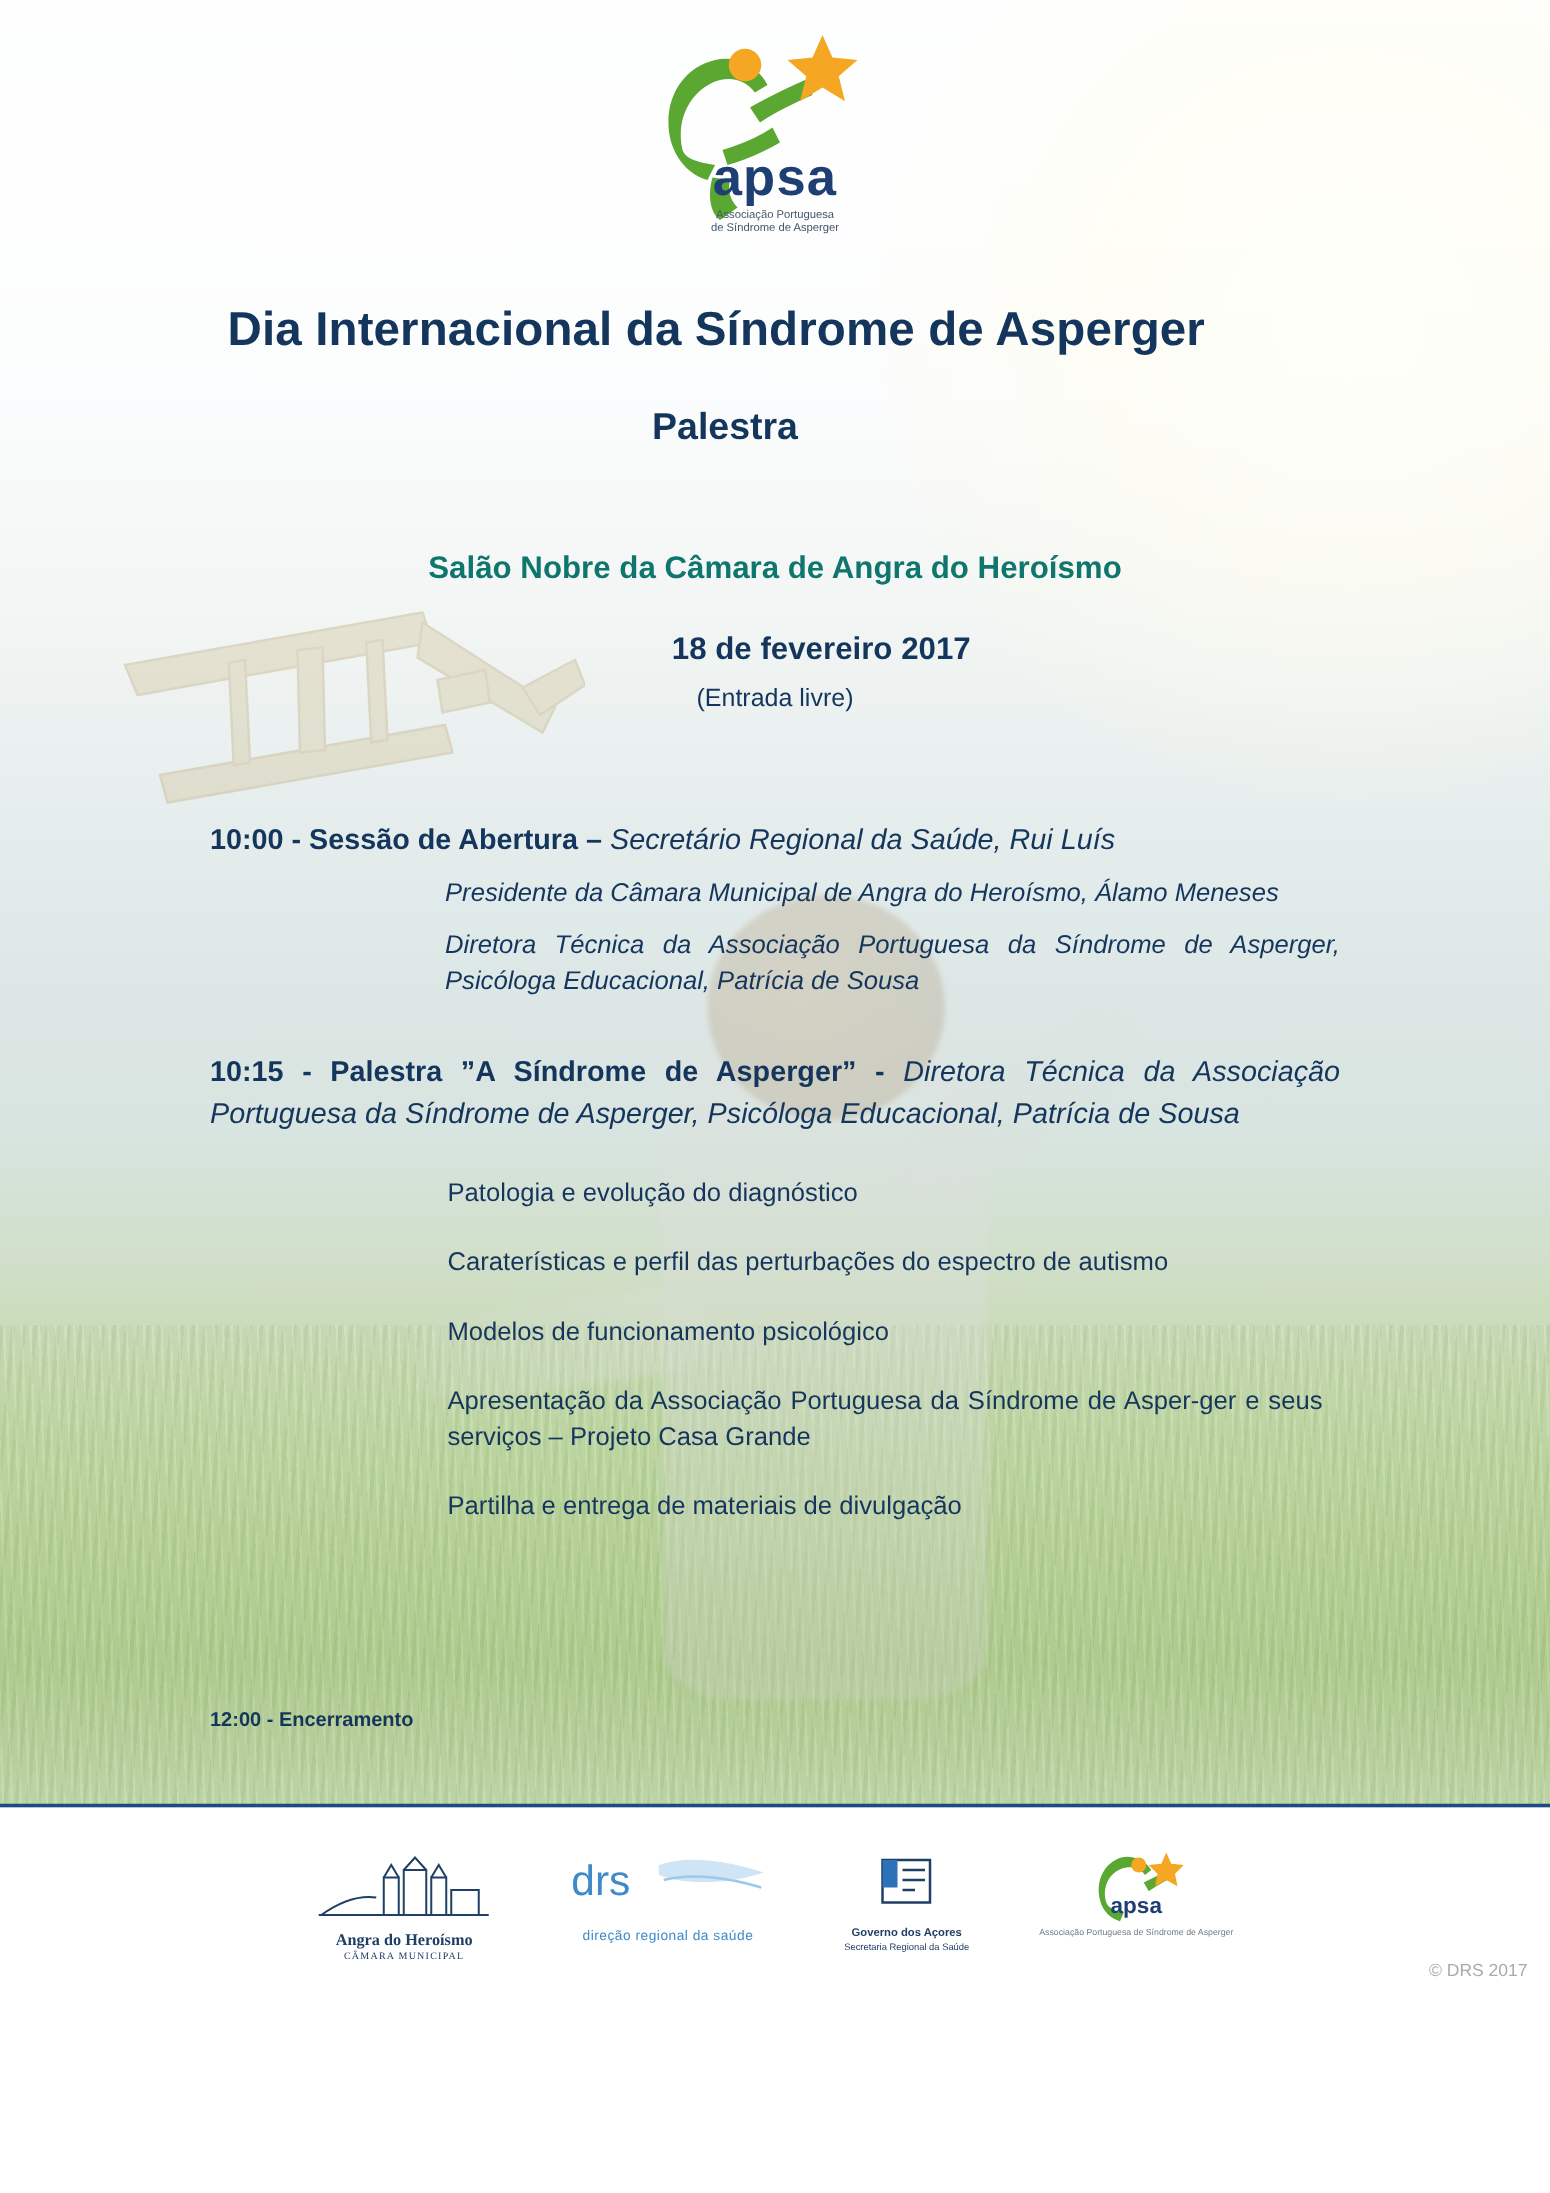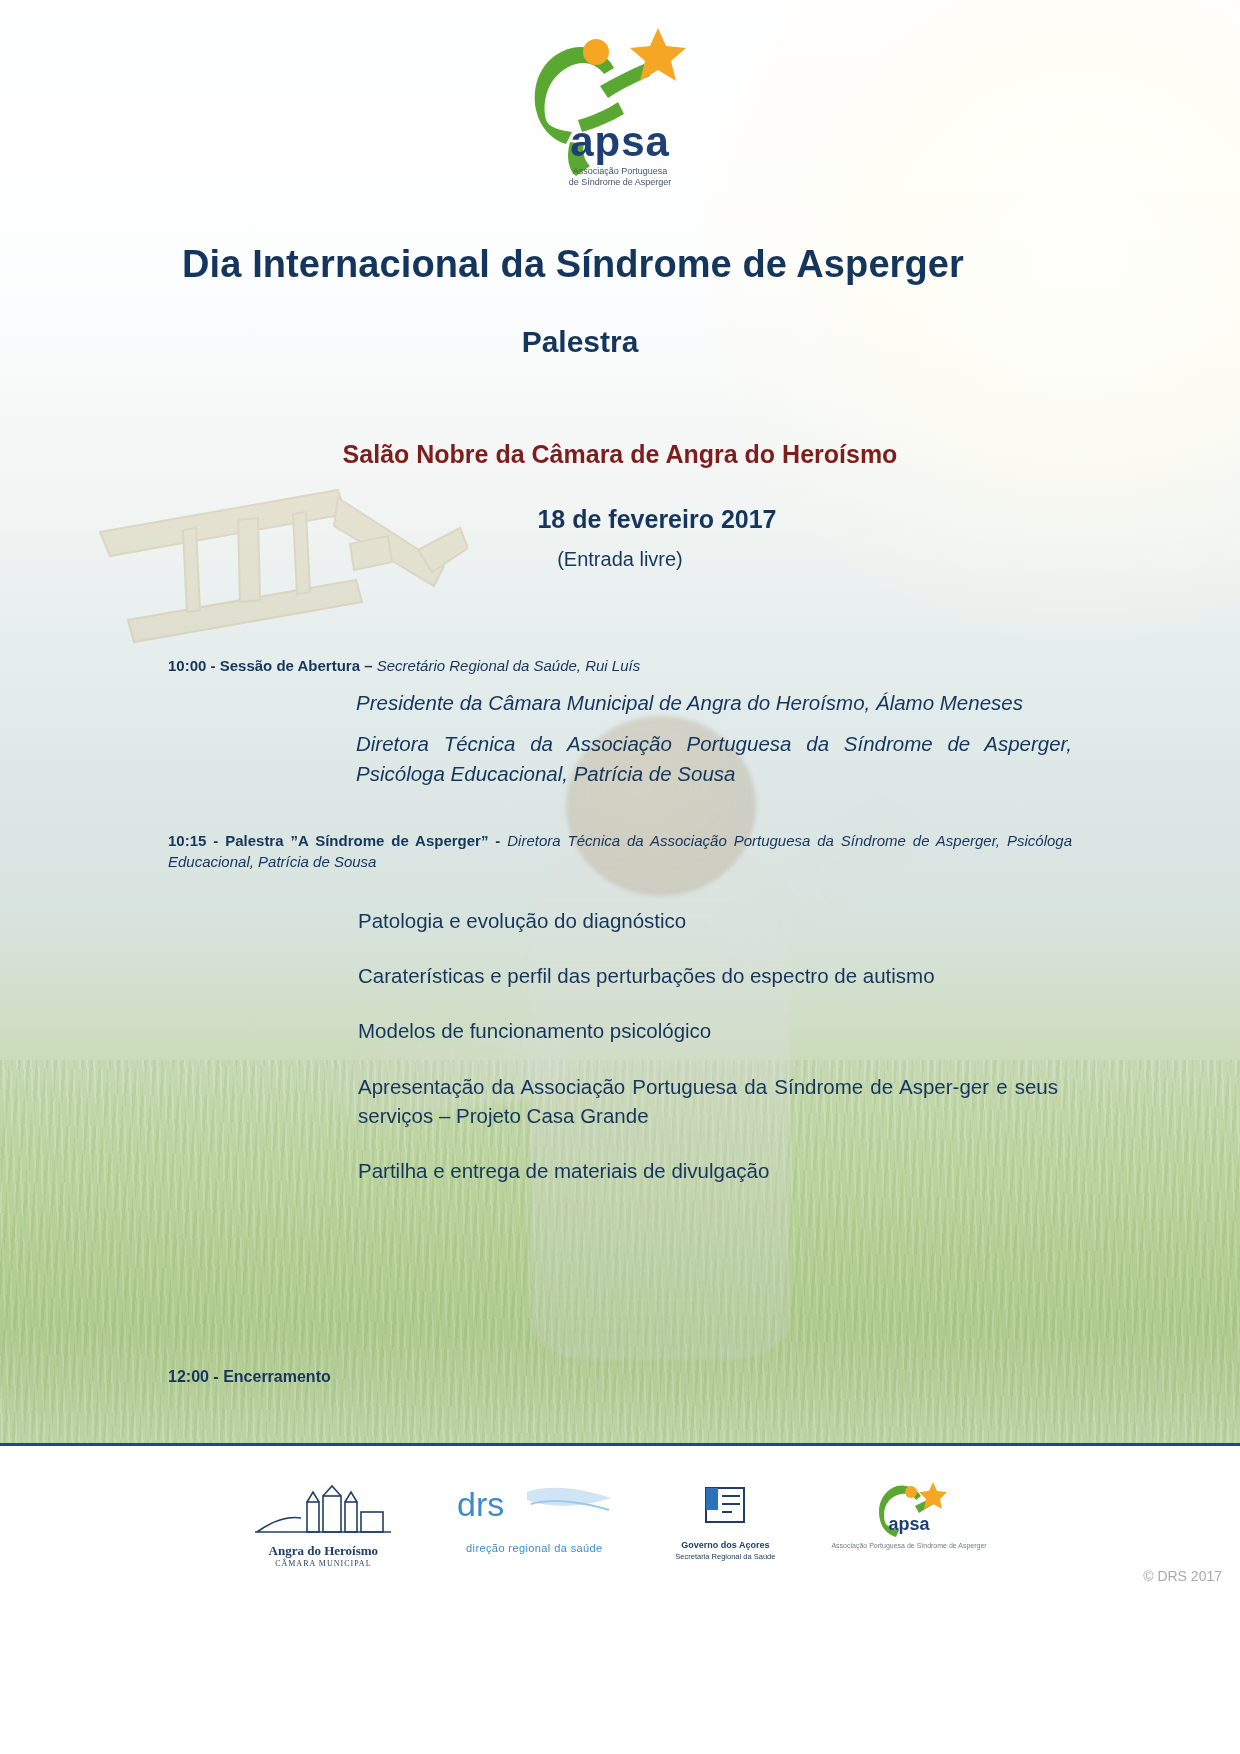--- a/index.html
+++ b/index.html
@@ -184,21 +184,21 @@
     color: #15365c;
   }
   .venue {
     position: absolute;
     left: 0;
     top: 440px;
     width: 1240px;
     text-align: center;
     font-size: 25px;
     font-weight: bold;
-    color: #7f1d1d;
+    color: #0f766e;
   }
   .date {
     position: absolute;
     left: 0;
     top: 505px;
     width: 1240px;
     text-align: center;
     font-size: 25px;
     font-weight: bold;
     color: #15365c;
@@ -219,21 +219,21 @@
     left: 168px;
     top: 655px;
     width: 904px;
     color: #15365c;
   }
 
   .session {
     margin-bottom: 6px;
   }
   .sess-line {
-    font-size: 15px;
+    font-size: 23px;
     line-height: 1.42;
     text-align: justify;
   }
   .sess-head {
     font-weight: bold;
   }
   .sess-it {
     font-style: italic;
   }
   .sess-sub {

